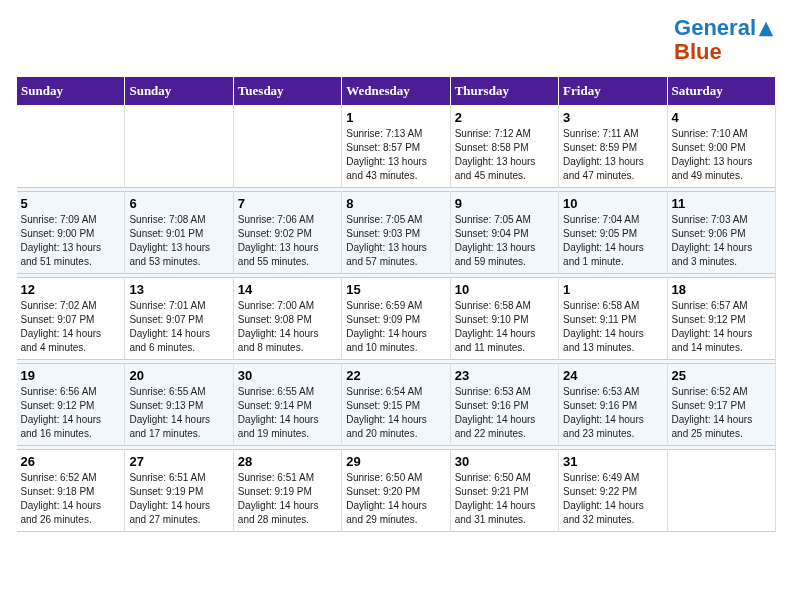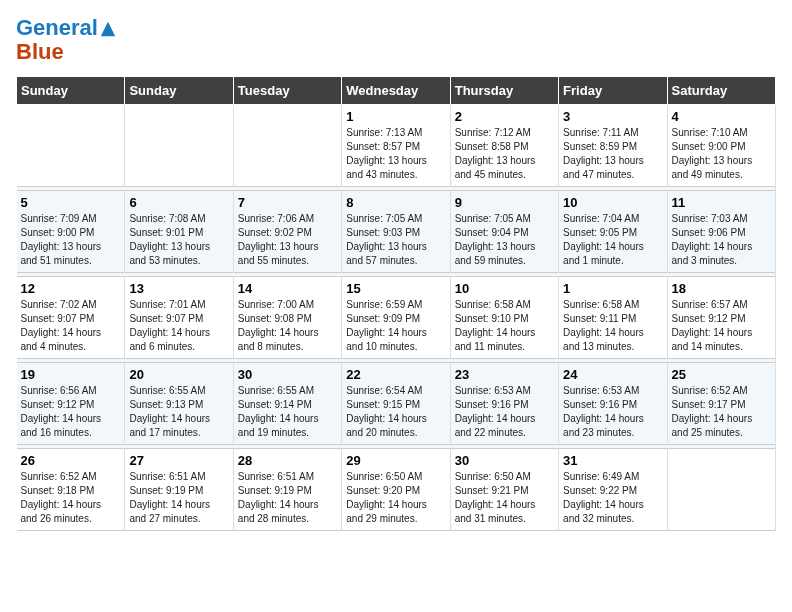--- a/index.html
+++ b/index.html
@@ -5,21 +5,21 @@
     * { box-sizing: border-box; margin: 0; padding: 0; }
     body {
       font-family: Arial, sans-serif;
       background: #fff;
       width: 792px;
       min-height: 612px;
       padding: 16px;
     }
     .header {
       display: flex;
-      justify-content: flex-start;
+      justify-content: flex-end;
       align-items: flex-start;
       margin-bottom: 12px;
     }
     .logo {
       display: flex;
       align-items: center;
     }
     .logo-text {
       font-size: 22px;
       font-weight: bold;
@@ -45,22 +45,23 @@
     .subtitle {
       font-size: 16px;
       color: #333;
     }
     table {
       width: 100%;
       border-collapse: collapse;
       font-size: 11px;
     }
     thead tr {
-      background-color: #404040;
+      background-color: #4c1d95;
       color: #fff;
+      font-family: Liberation Serif, serif;
     }
     thead th {
       padding: 6px 4px;
       text-align: left;
       font-size: 13px;
       font-weight: bold;
       border: 1px solid #fff;
     }
     tbody tr {
       border-bottom: 1px solid #ccc;

